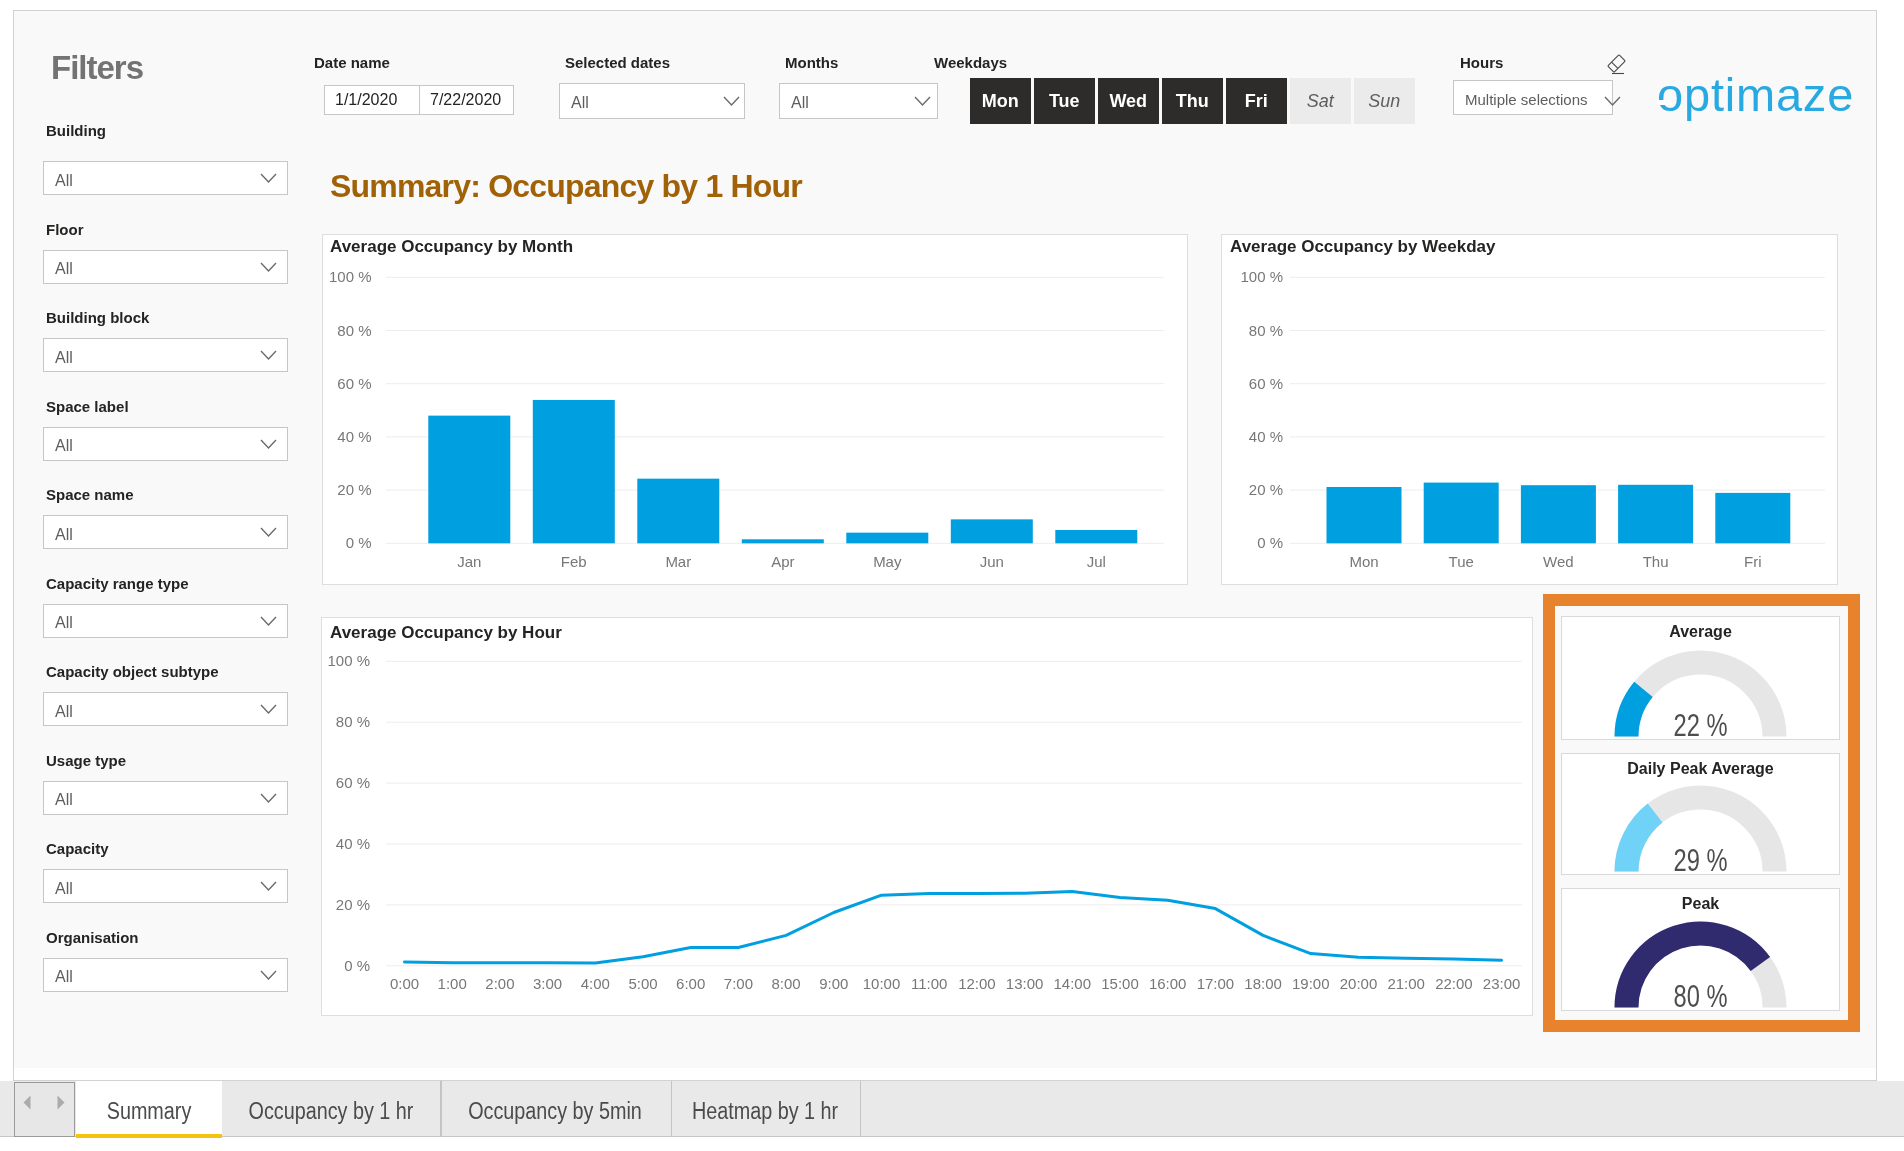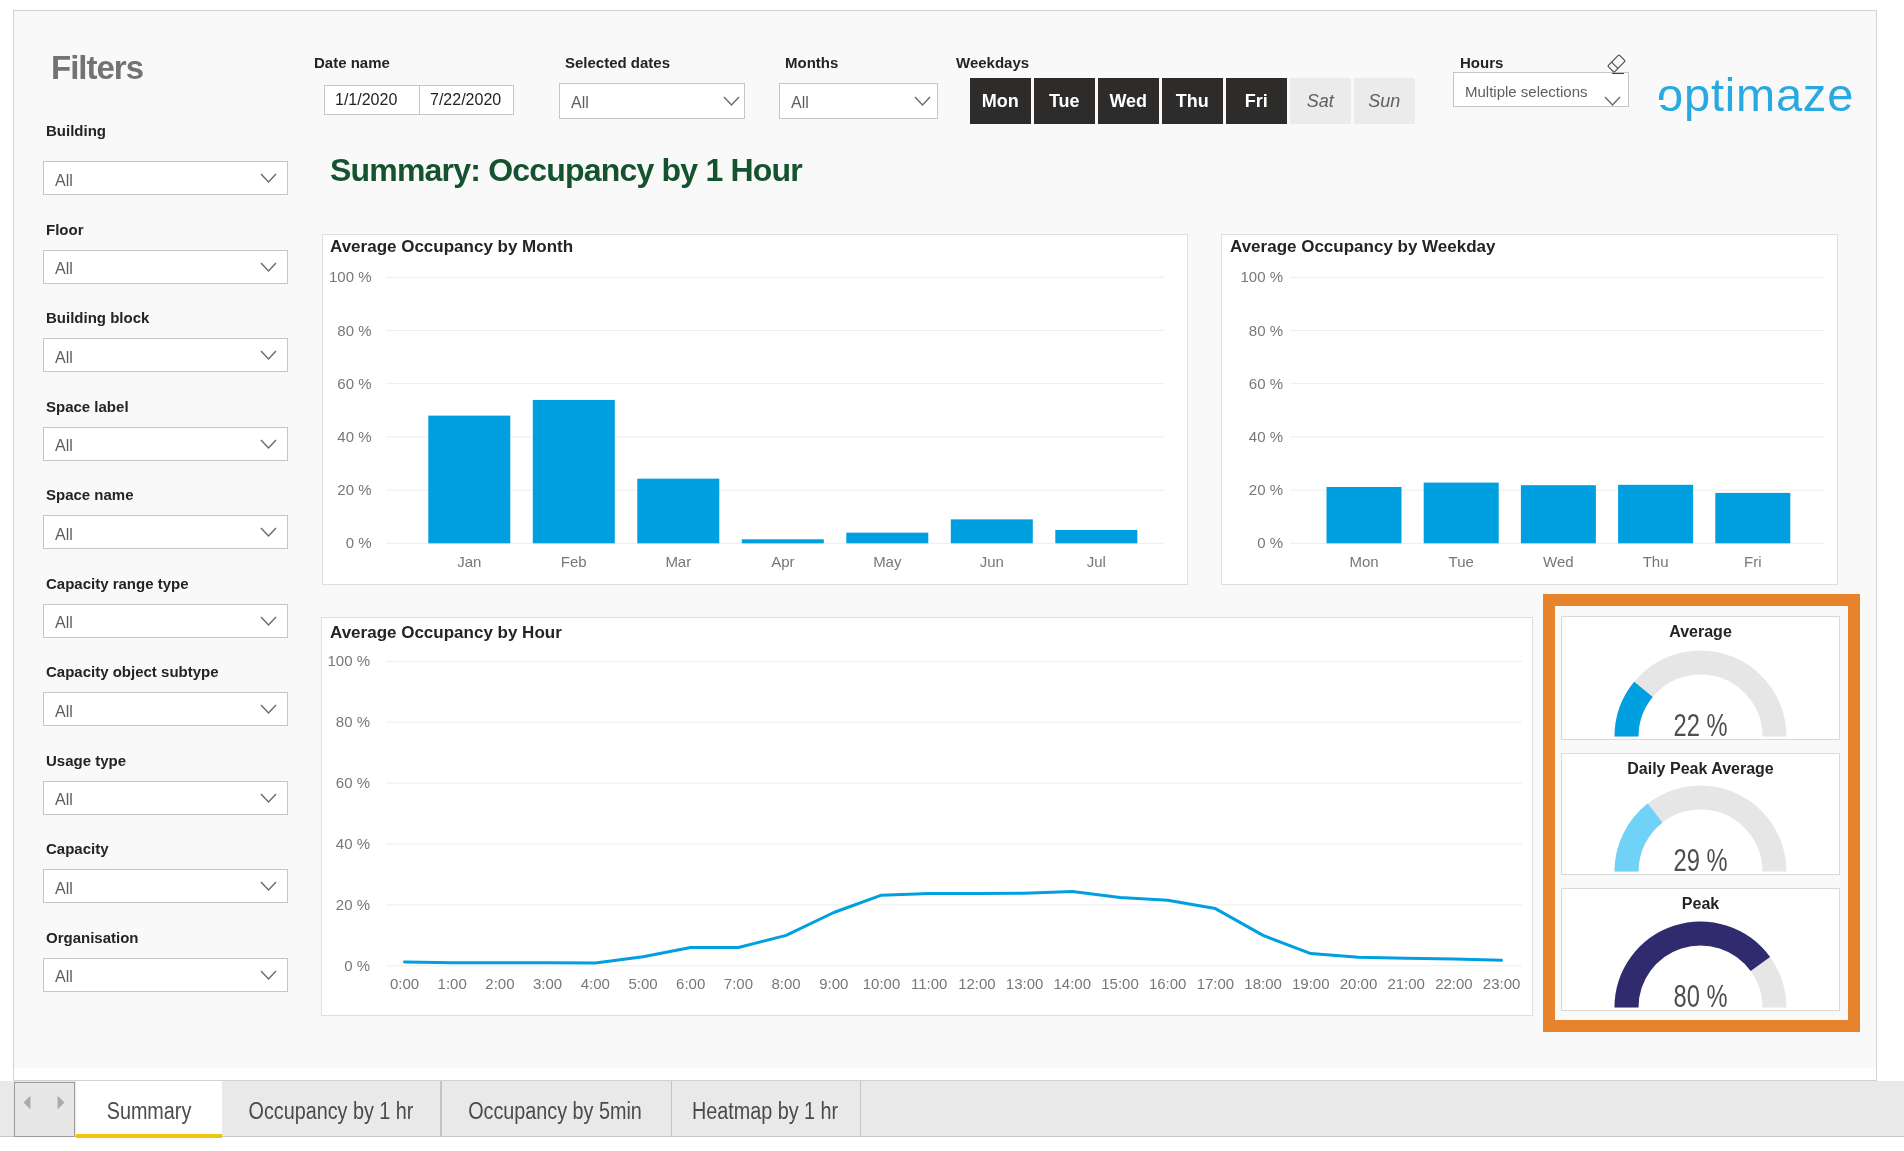--- a/index.html
+++ b/index.html
@@ -87,37 +87,37 @@
 <div class="lbl" style="left:46px;top:929.5px">Organisation</div>
 <div class="fbox" style="top:957.5px">
     <span class="all">All</span>
   </div>
 <svg style="position:absolute;left:258.5px;top:968.5px" width="19" height="12">
     <polyline points="2,2 9.5,10 17,2" fill="none" stroke="#6B6B6B" stroke-width="1.4"></polyline>
   </svg>
 <div class="lbl" style="left:314px;top:54.5px">Date name</div>
 <div class="lbl" style="left:565px;top:54.5px">Selected dates</div>
 <div class="lbl" style="left:785px;top:54.5px">Months</div>
-<div class="lbl" style="left:956px;top:54.5px">Weekdays</div>
+<div class="lbl" style="left:934px;top:54.5px">Weekdays</div>
 <div class="lbl" style="left:1460px;top:54.5px">Hours</div>
 <div class="datebox" style="left:324px;top:85px;width:115px">1/1/2020</div>
 <div class="datebox" style="left:419px;top:85px;width:95px">7/22/2020</div>
 <div class="dd" style="left:559px;top:83px;width:186px;height:36px">
     <span class="txt">All</span>
   </div>
 <svg style="position:absolute;left:721.5px;top:95.0px" width="19" height="12">
     <polyline points="2,2 9.5,10 17,2" fill="none" stroke="#6B6B6B" stroke-width="1.4"></polyline>
   </svg>
 <div class="dd" style="left:779px;top:83px;width:159px;height:36px">
     <span class="txt">All</span>
   </div>
 <svg style="position:absolute;left:912.5px;top:95.0px" width="19" height="12">
     <polyline points="2,2 9.5,10 17,2" fill="none" stroke="#6B6B6B" stroke-width="1.4"></polyline>
   </svg>
-<div class="dd" style="left:1453px;top:72px;width:176px;height:35px">
+<div class="dd" style="left:1453px;top:80px;width:160px;height:35px">
     <span class="txt" style="font-size:15px">Multiple selections</span>
   </div>
 <svg style="position:absolute;left:1602.5px;top:95.0px" width="19" height="12">
     <polyline points="2,2 9.5,10 17,2" fill="none" stroke="#6B6B6B" stroke-width="1.4"></polyline>
   </svg>
 <div class="wd on" style="left:969.5px">Mon</div>
 <div class="wd on" style="left:1033.5px">Tue</div>
 <div class="wd on" style="left:1097.5px">Wed</div>
 <div class="wd on" style="left:1161.5px">Thu</div>
 <div class="wd on" style="left:1225.5px">Fri</div>
@@ -125,21 +125,21 @@
 <div class="wd off" style="left:1353.5px">Sun</div>
 <svg class="abs" style="left:1604px;top:53px" width="26" height="24">
 <g transform="rotate(-45 12.5 10.5)">
       <rect x="4.5" y="6" width="16" height="9" rx="1" fill="none" stroke="#4A4846" stroke-width="1.1"></rect>
       <line x1="10" y1="6" x2="10" y2="15" stroke="#4A4846" stroke-width="1.1"></line>
     </g>
 <line x1="8" y1="20.5" x2="20" y2="20.5" stroke="#4A4846" stroke-width="1.1"></line>
   </svg>
 <div class="abs" style="left:1657px;top:71px;font-size:47px;font-weight:normal;color:#29A9E1;letter-spacing:0.8px;line-height:47px">optimaze</div>
 <div class="abs" style="left:1657px;top:99.5px;width:15px;height:5.5px;background:#fff"></div>
-<div class="abs" style="left:330px;top:154px;font-size:32px;font-weight:bold;color:#14532d;letter-spacing:-0.8px;line-height:32px">Summary: Occupancy by 1 Hour</div>
+<div class="abs" style="left:330px;top:170px;font-size:32px;font-weight:bold;color:#a16207;letter-spacing:-0.8px;line-height:32px">Summary: Occupancy by 1 Hour</div>
 <div class="panel" style="left:322px;top:234px;width:866px;height:351px"></div>
 <svg class="abs" style="left:322px;top:234px" width="866" height="351" viewBox="0 0 866 351">
     <text x="8" y="17.7" font-size="17" font-weight="bold" fill="#252423">Average Occupancy by Month</text>
     <line x1="64" y1="43.3" x2="842" y2="43.3" stroke="#EDEDED" stroke-width="1"></line>
     <text x="49.5" y="48.3" font-size="15" fill="#777776" text-anchor="end">100 %</text>
     <line x1="64" y1="96.5" x2="842" y2="96.5" stroke="#EDEDED" stroke-width="1"></line>
     <text x="49.5" y="101.5" font-size="15" fill="#777776" text-anchor="end">80 %</text>
     <line x1="64" y1="149.7" x2="842" y2="149.7" stroke="#EDEDED" stroke-width="1"></line>
     <text x="49.5" y="154.7" font-size="15" fill="#777776" text-anchor="end">60 %</text>
     <line x1="64" y1="202.90000000000003" x2="842" y2="202.90000000000003" stroke="#EDEDED" stroke-width="1"></line>

